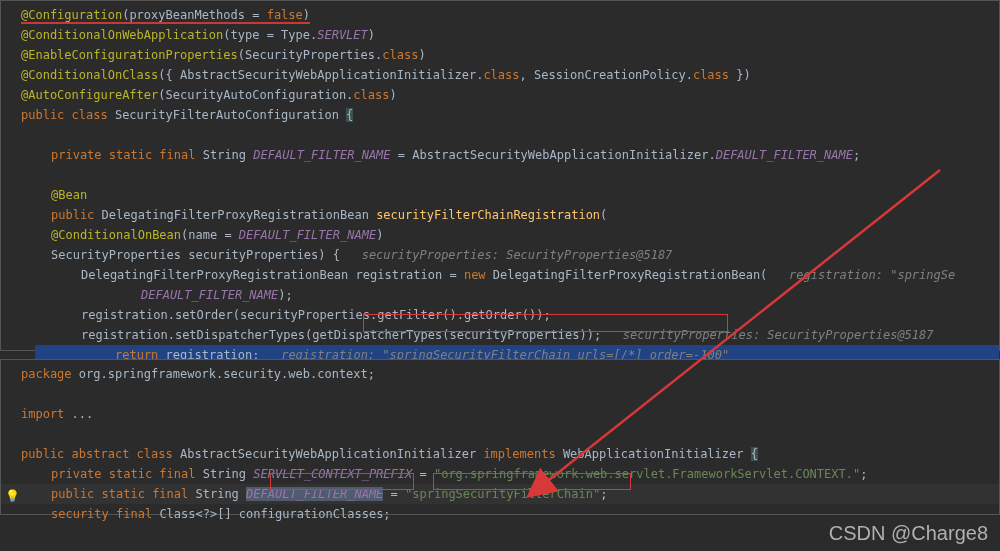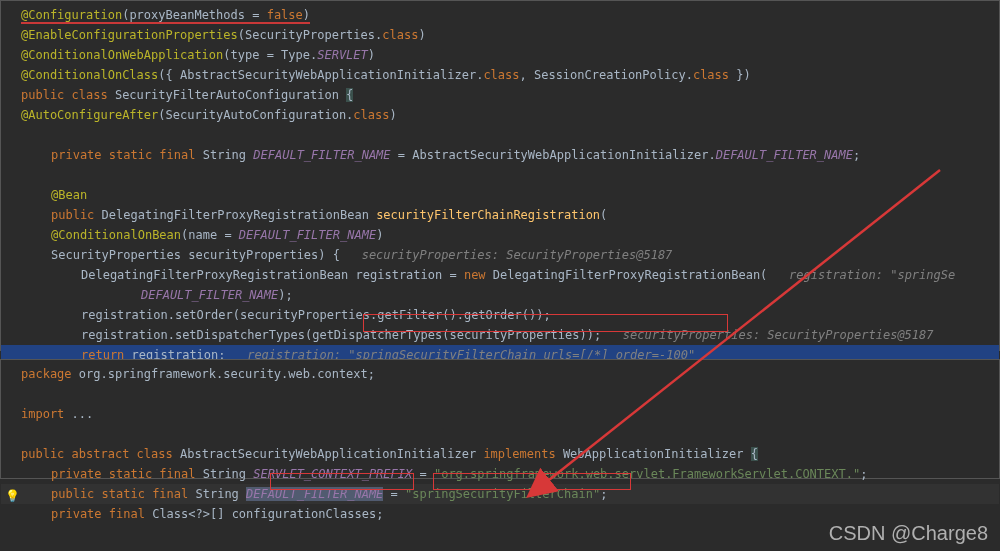--- a/index.html
+++ b/index.html
@@ -15,37 +15,38 @@
 .editor {
   background: #2b2b2b;
   padding: 4px 0;
   position: relative;
 }
 .editor-top {
   height: 351px;
   border: 1px solid #555;
 }
 .editor-bottom {
-  height: 120px;
+  height: 156px;
   margin-top: 8px;
   border: 1px solid #555;
 }
 .line {
   padding: 1px 4px 1px 20px;
   white-space: pre;
   line-height: 18px;
   color: #a9b7c6;
   position: relative;
 }
 .indent1 { padding-left: 50px; }
 .indent2 { padding-left: 80px; }
 .indent3 { padding-left: 50px; }
 .indent4 { padding-left: 140px; }
 .highlight-line {
   background: #214283;
+  margin-left: 34px;
 }
 .underline-red {
   border-bottom: 2px solid #c93838;
   padding-bottom: 0;
 }
 .gutter-icon {
   position: absolute;
   left: 4px;
   width: 12px;
   height: 12px;
@@ -83,25 +84,25 @@
   color: #b0b0b0;
   font-size: 20px;
   font-family: sans-serif;
 }
 </style>
 </head>
 <body>
 
 <div class="editor editor-top">
   <div class="line"><span class="underline-red"><span class="annotation">@Configuration</span><span>(</span><span>proxyBeanMethods</span><span> = </span><span class="keyword">false</span><span>)</span></span></div>
+  <div class="line"><span class="annotation">@ConditionalOnWebApplication</span><span>(type = Type.</span><span class="field-italic">SERVLET</span><span>)</span></div>
   <div class="line"><span class="annotation">@EnableConfigurationProperties</span><span>(SecurityProperties.</span><span class="keyword">class</span><span>)</span></div>
-  <div class="line"><span class="annotation">@ConditionalOnWebApplication</span><span>(type = Type.</span><span class="field-italic">SERVLET</span><span>)</span></div>
   <div class="line"><span class="annotation">@ConditionalOnClass</span><span>({ AbstractSecurityWebApplicationInitializer.</span><span class="keyword">class</span><span>, SessionCreationPolicy.</span><span class="keyword">class</span><span> })</span></div>
+  <div class="line"><span class="annotation">@AutoConfigureAfter</span><span>(SecurityAutoConfiguration.</span><span class="keyword">class</span><span>)</span></div>
   <div class="line"><span class="keyword">public class </span><span>SecurityFilterAutoConfiguration </span><span class="brace-hl">{</span></div>
-  <div class="line"><span class="annotation">@AutoConfigureAfter</span><span>(SecurityAutoConfiguration.</span><span class="keyword">class</span><span>)</span></div>
   <div class="line">&nbsp;</div>
   <div class="line indent1"><span class="keyword">private static final </span><span>String </span><span class="field-italic">DEFAULT_FILTER_NAME</span><span> = AbstractSecurityWebApplicationInitializer.</span><span class="field-italic">DEFAULT_FILTER_NAME</span><span>;</span></div>
   <div class="line">&nbsp;</div>
   <div class="line indent1"><span class="annotation">@Bean</span></div>
   <div class="line indent1"><span class="keyword">public </span><span>DelegatingFilterProxyRegistrationBean </span><span class="method">securityFilterChainRegistration</span><span>(</span></div>
   <div class="line indent1"><span class="annotation">@ConditionalOnBean</span><span>(name = </span><span class="field-italic">DEFAULT_FILTER_NAME</span><span>)</span></div>
   <div class="line indent3"><span>SecurityProperties securityProperties) {   </span><span class="comment">securityProperties: SecurityProperties@5187</span></div>
   <div class="line indent2"><span>DelegatingFilterProxyRegistrationBean registration = </span><span class="keyword">new </span><span>DelegatingFilterProxyRegistrationBean(   </span><span class="comment">registration: "springSe</span></div>
   <div class="line indent4"><span class="field-italic">DEFAULT_FILTER_NAME</span><span>);</span></div>
   <div class="line indent2"><span>registration.setOrder(securityProperties.getFilter().getOrder());</span></div>
@@ -113,21 +114,21 @@
 </div>
 
 <div class="editor editor-bottom">
   <div class="line"><span class="keyword">package </span><span>org.springframework.security.web.context;</span></div>
   <div class="line">&nbsp;</div>
   <div class="line"><span class="keyword">import </span><span>...</span></div>
   <div class="line">&nbsp;</div>
   <div class="line"><span class="keyword">public abstract class </span><span>AbstractSecurityWebApplicationInitializer </span><span class="keyword">implements </span><span>WebApplicationInitializer </span><span class="brace-hl">{</span></div>
   <div class="line indent1"><span class="keyword">private static final </span><span>String </span><span class="field-italic">SERVLET_CONTEXT_PREFIX</span><span> = </span><span class="str-green">"org.springframework.web.servlet.FrameworkServlet.CONTEXT."</span><span>;</span></div>
   <div class="line indent1 caret-line"><span class="gutter-icon bulb">💡</span><span class="keyword">public static final </span><span>String </span><span class="selected-bg"><span class="field-italic">DEFAULT_FILTER_NAME</span></span><span> = </span><span class="str-green">"springSecurityFilterChain"</span><span>;</span></div>
-  <div class="line indent1"><span class="keyword">private final </span><span>Class&lt;?&gt;[] </span><span>configurationClasses;</span></div>
+  <div class="line indent1"><span class="keyword">security final </span><span>Class&lt;?&gt;[] </span><span>configurationClasses;</span></div>
 
   <div class="redbox" style="left:269px; top:113px; width:144px; height:17px;"></div>
 
   <div class="redbox" style="left:432px; top:113px; width:198px; height:17px;"></div>
 </div>
 
 <svg class="arrow-svg" width="1000" height="551">
   <defs>
     <marker id="ah" markerWidth="12" markerHeight="12" refX="10" refY="6" orient="auto">
       <path d="M0,0 L12,6 L0,12 Z" fill="#d73838"></path>

